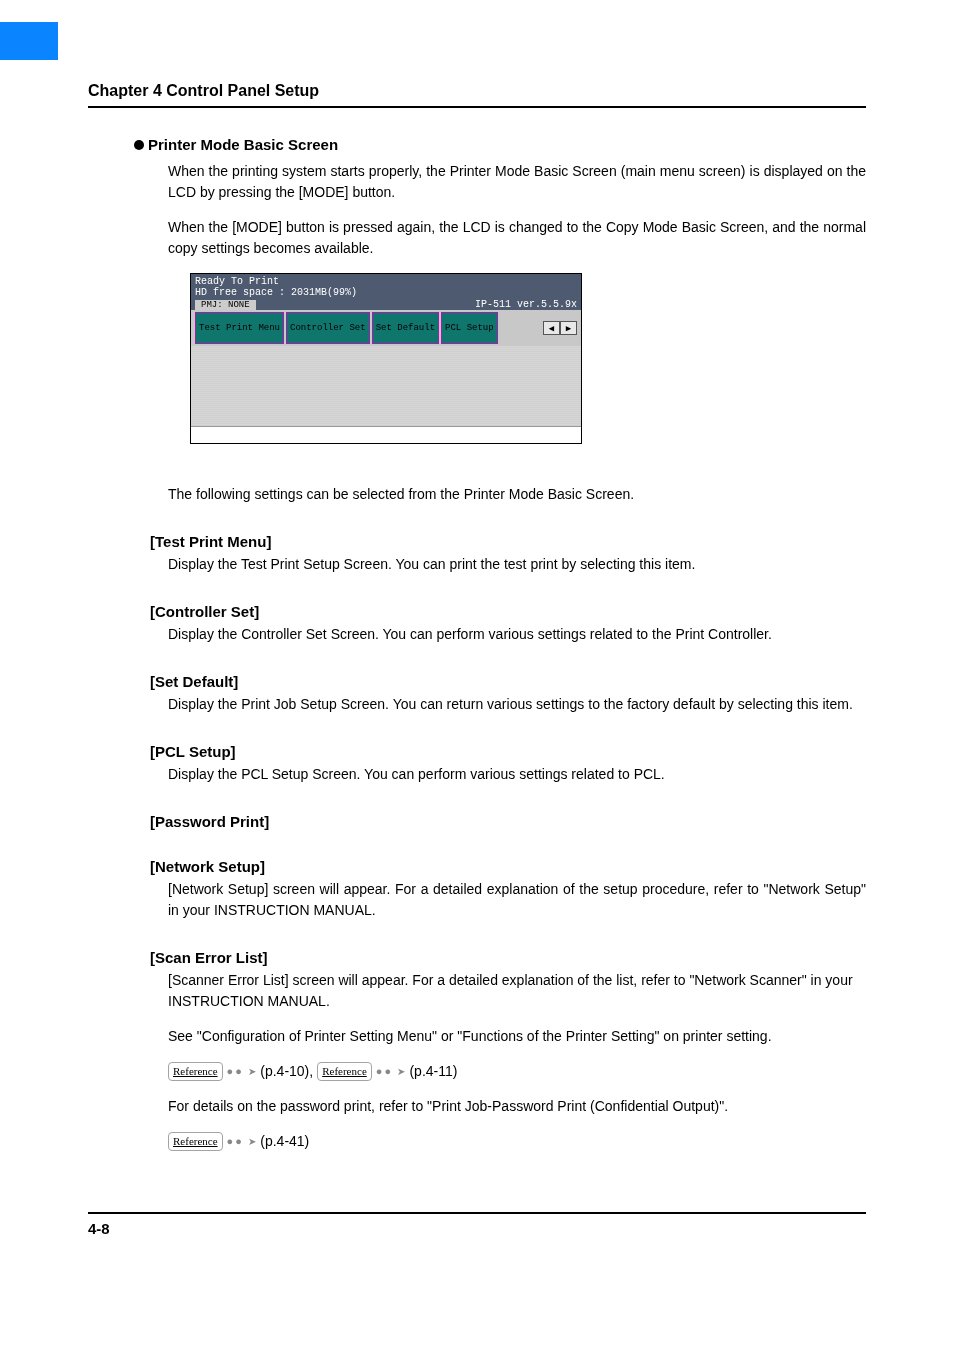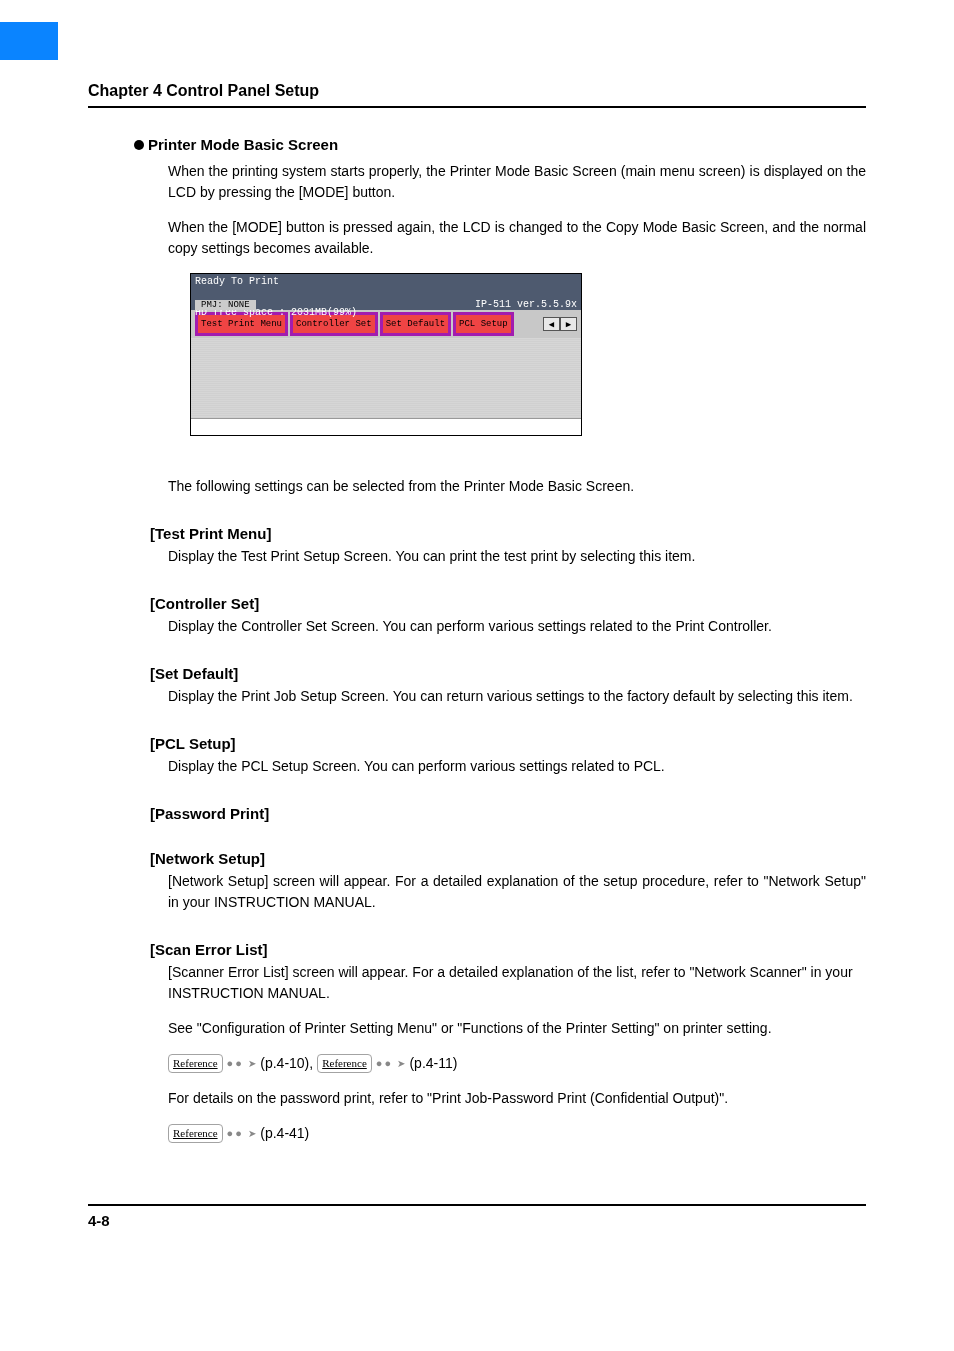--- a/index.html
+++ b/index.html
@@ -72,21 +72,21 @@
     background: #4e5a6f;
     color: #fff;
     font-family: "Courier New", monospace;
     font-size: 10px;
     padding: 2px 20px 0 4px;
     position: relative;
     height: 36px;
     box-sizing: border-box;
   }
   .screen-top .line1 { display: block; }
-  .screen-top .line2 { display: block; margin-top: 20px; }
+  .screen-top .line2 { display: block; }
   .ip-ver {
     position: absolute;
     right: 4px;
     top: 25px;
   }
   .pmj-tab {
     position: absolute;
     left: 4px;
     bottom: 0;
     background: #ccc;
@@ -98,23 +98,23 @@
   .tab-row {
     background: #c8c8c8;
     display: flex;
     align-items: center;
     padding: 2px 4px;
     gap: 2px;
     font-family: "Courier New", monospace;
     font-size: 9px;
   }
   .tab-btn {
-    border: 3px solid #a21caf;
-    background: #ef4444;
-    padding: 4px 3px;
+    border: 1px solid #a21caf;
+    background: #0f766e;
+    padding: 10px 3px;
     white-space: nowrap;
   }
   .arrow-group {
     margin-left: auto;
     display: flex;
     gap: 0;
   }
   .arrow-btn {
     border: 1px solid #555;
     background: #e8e8e8;

